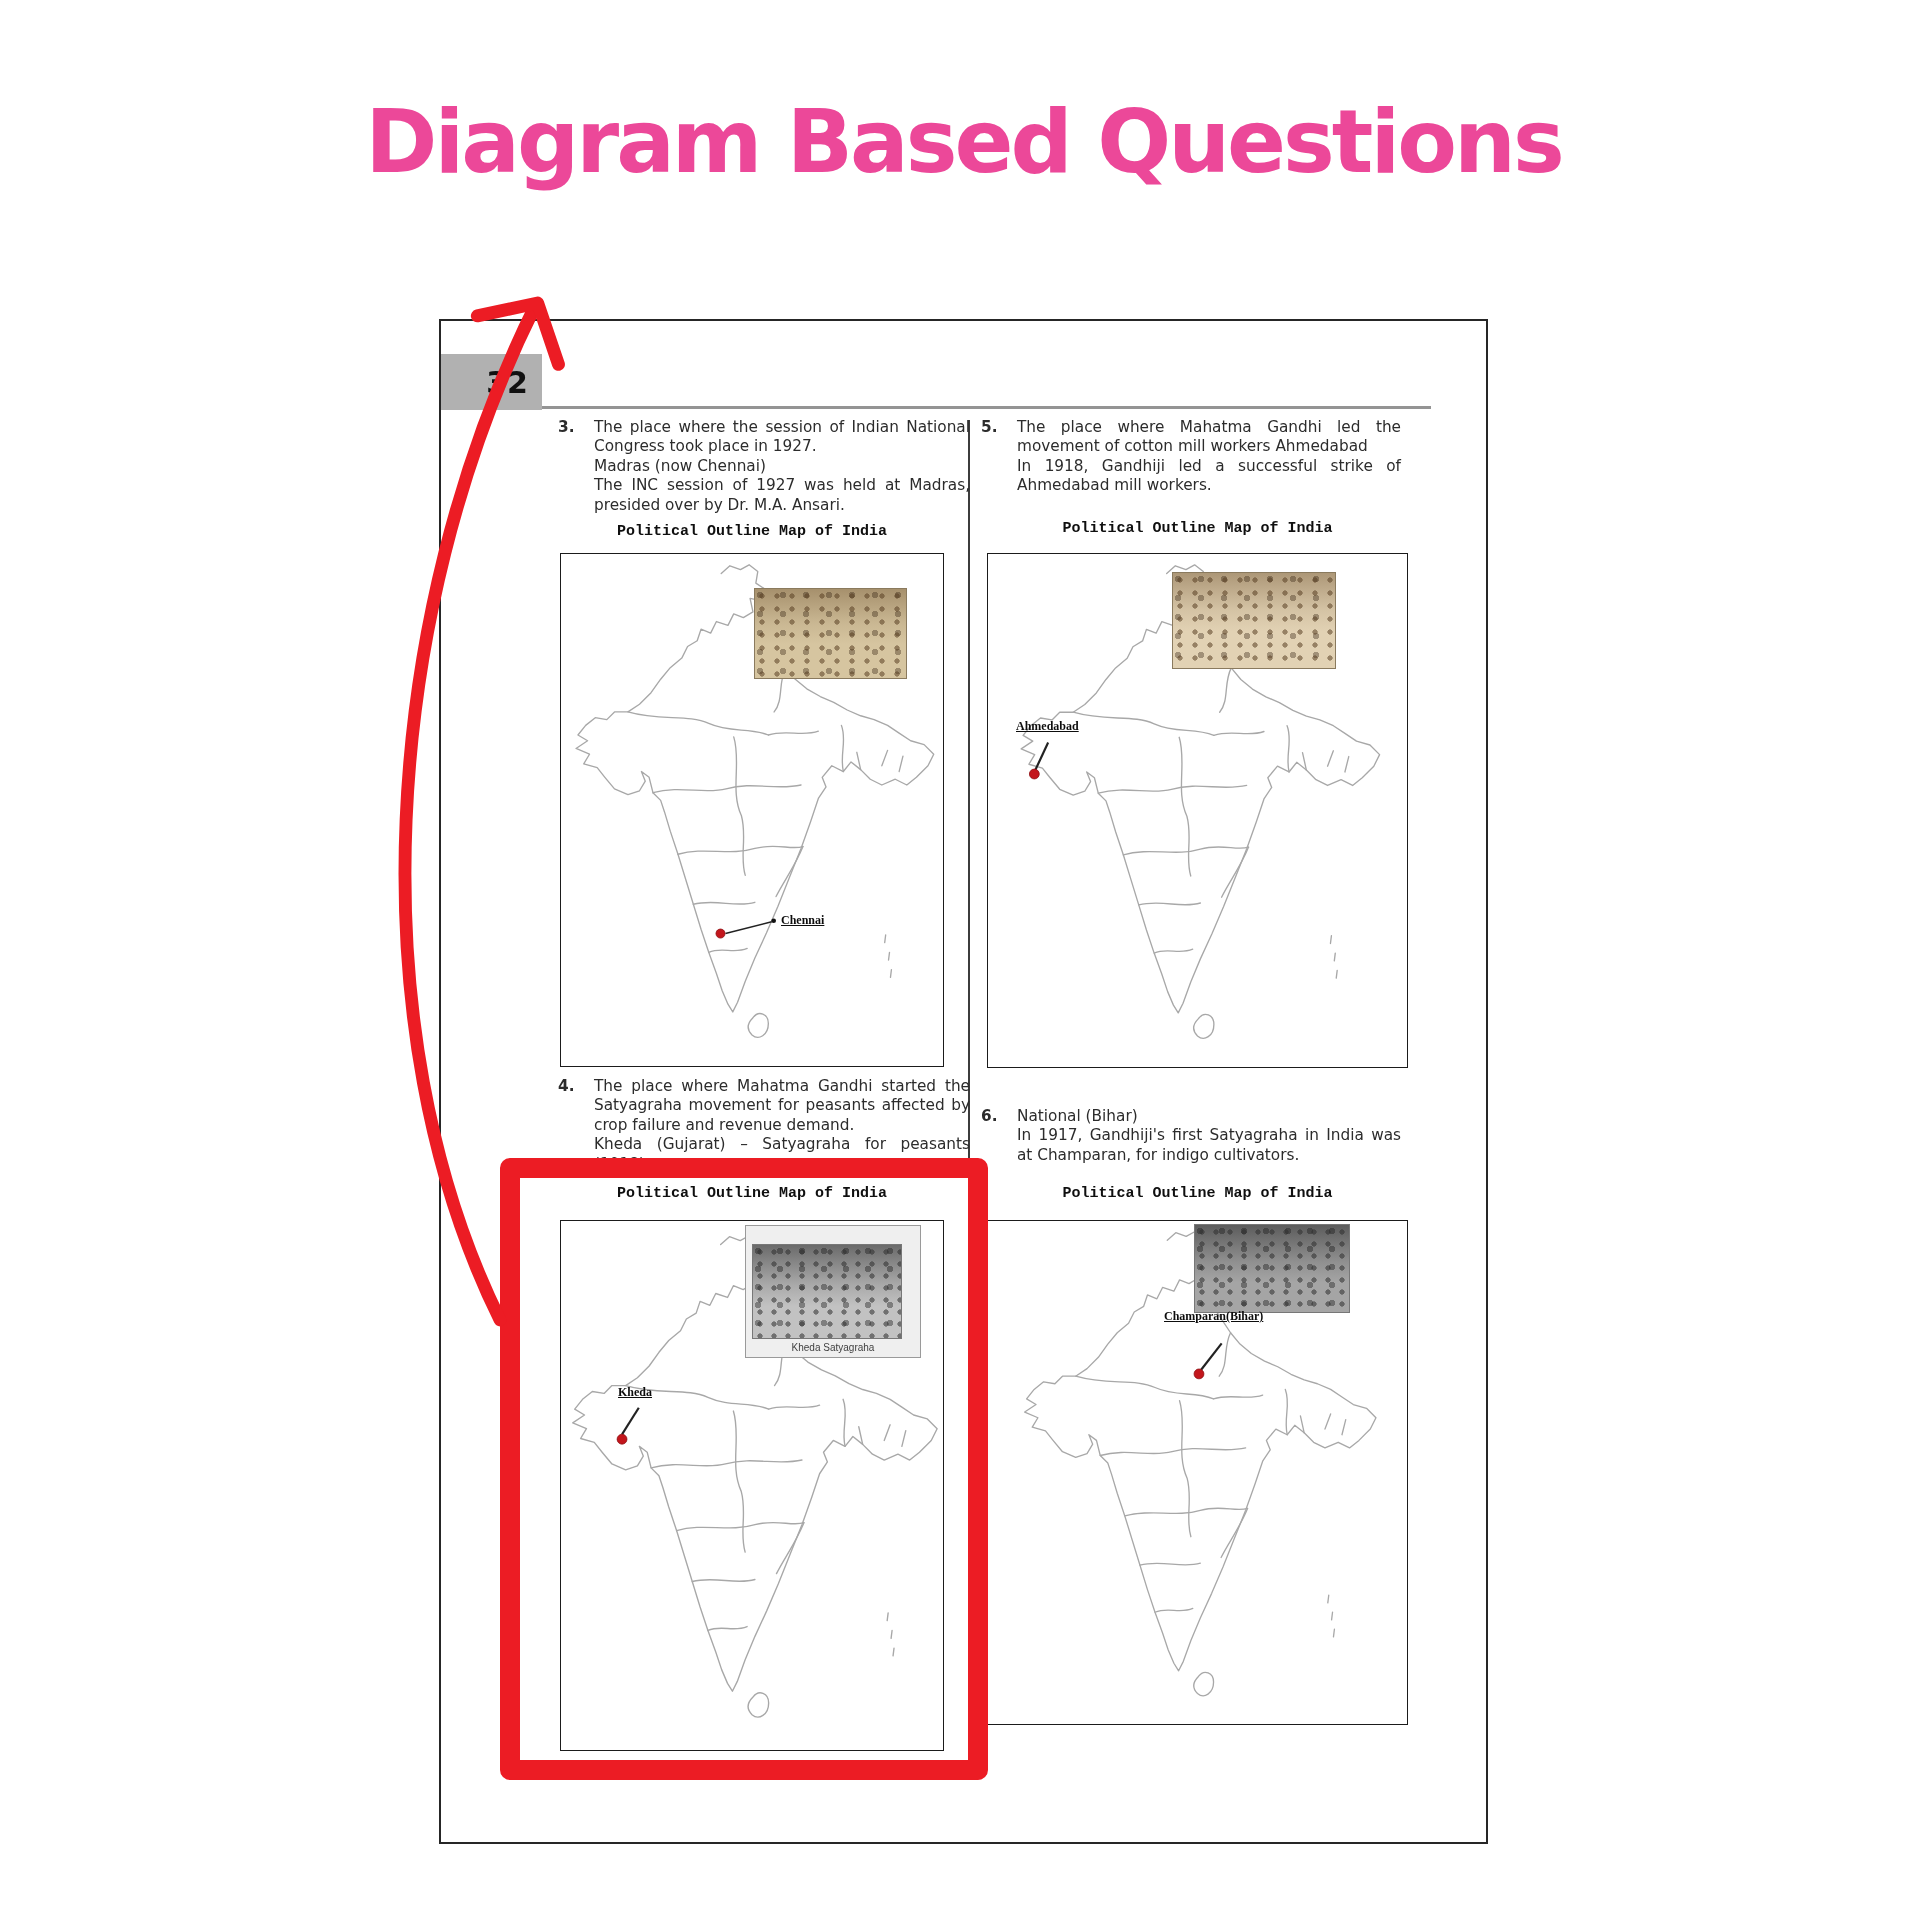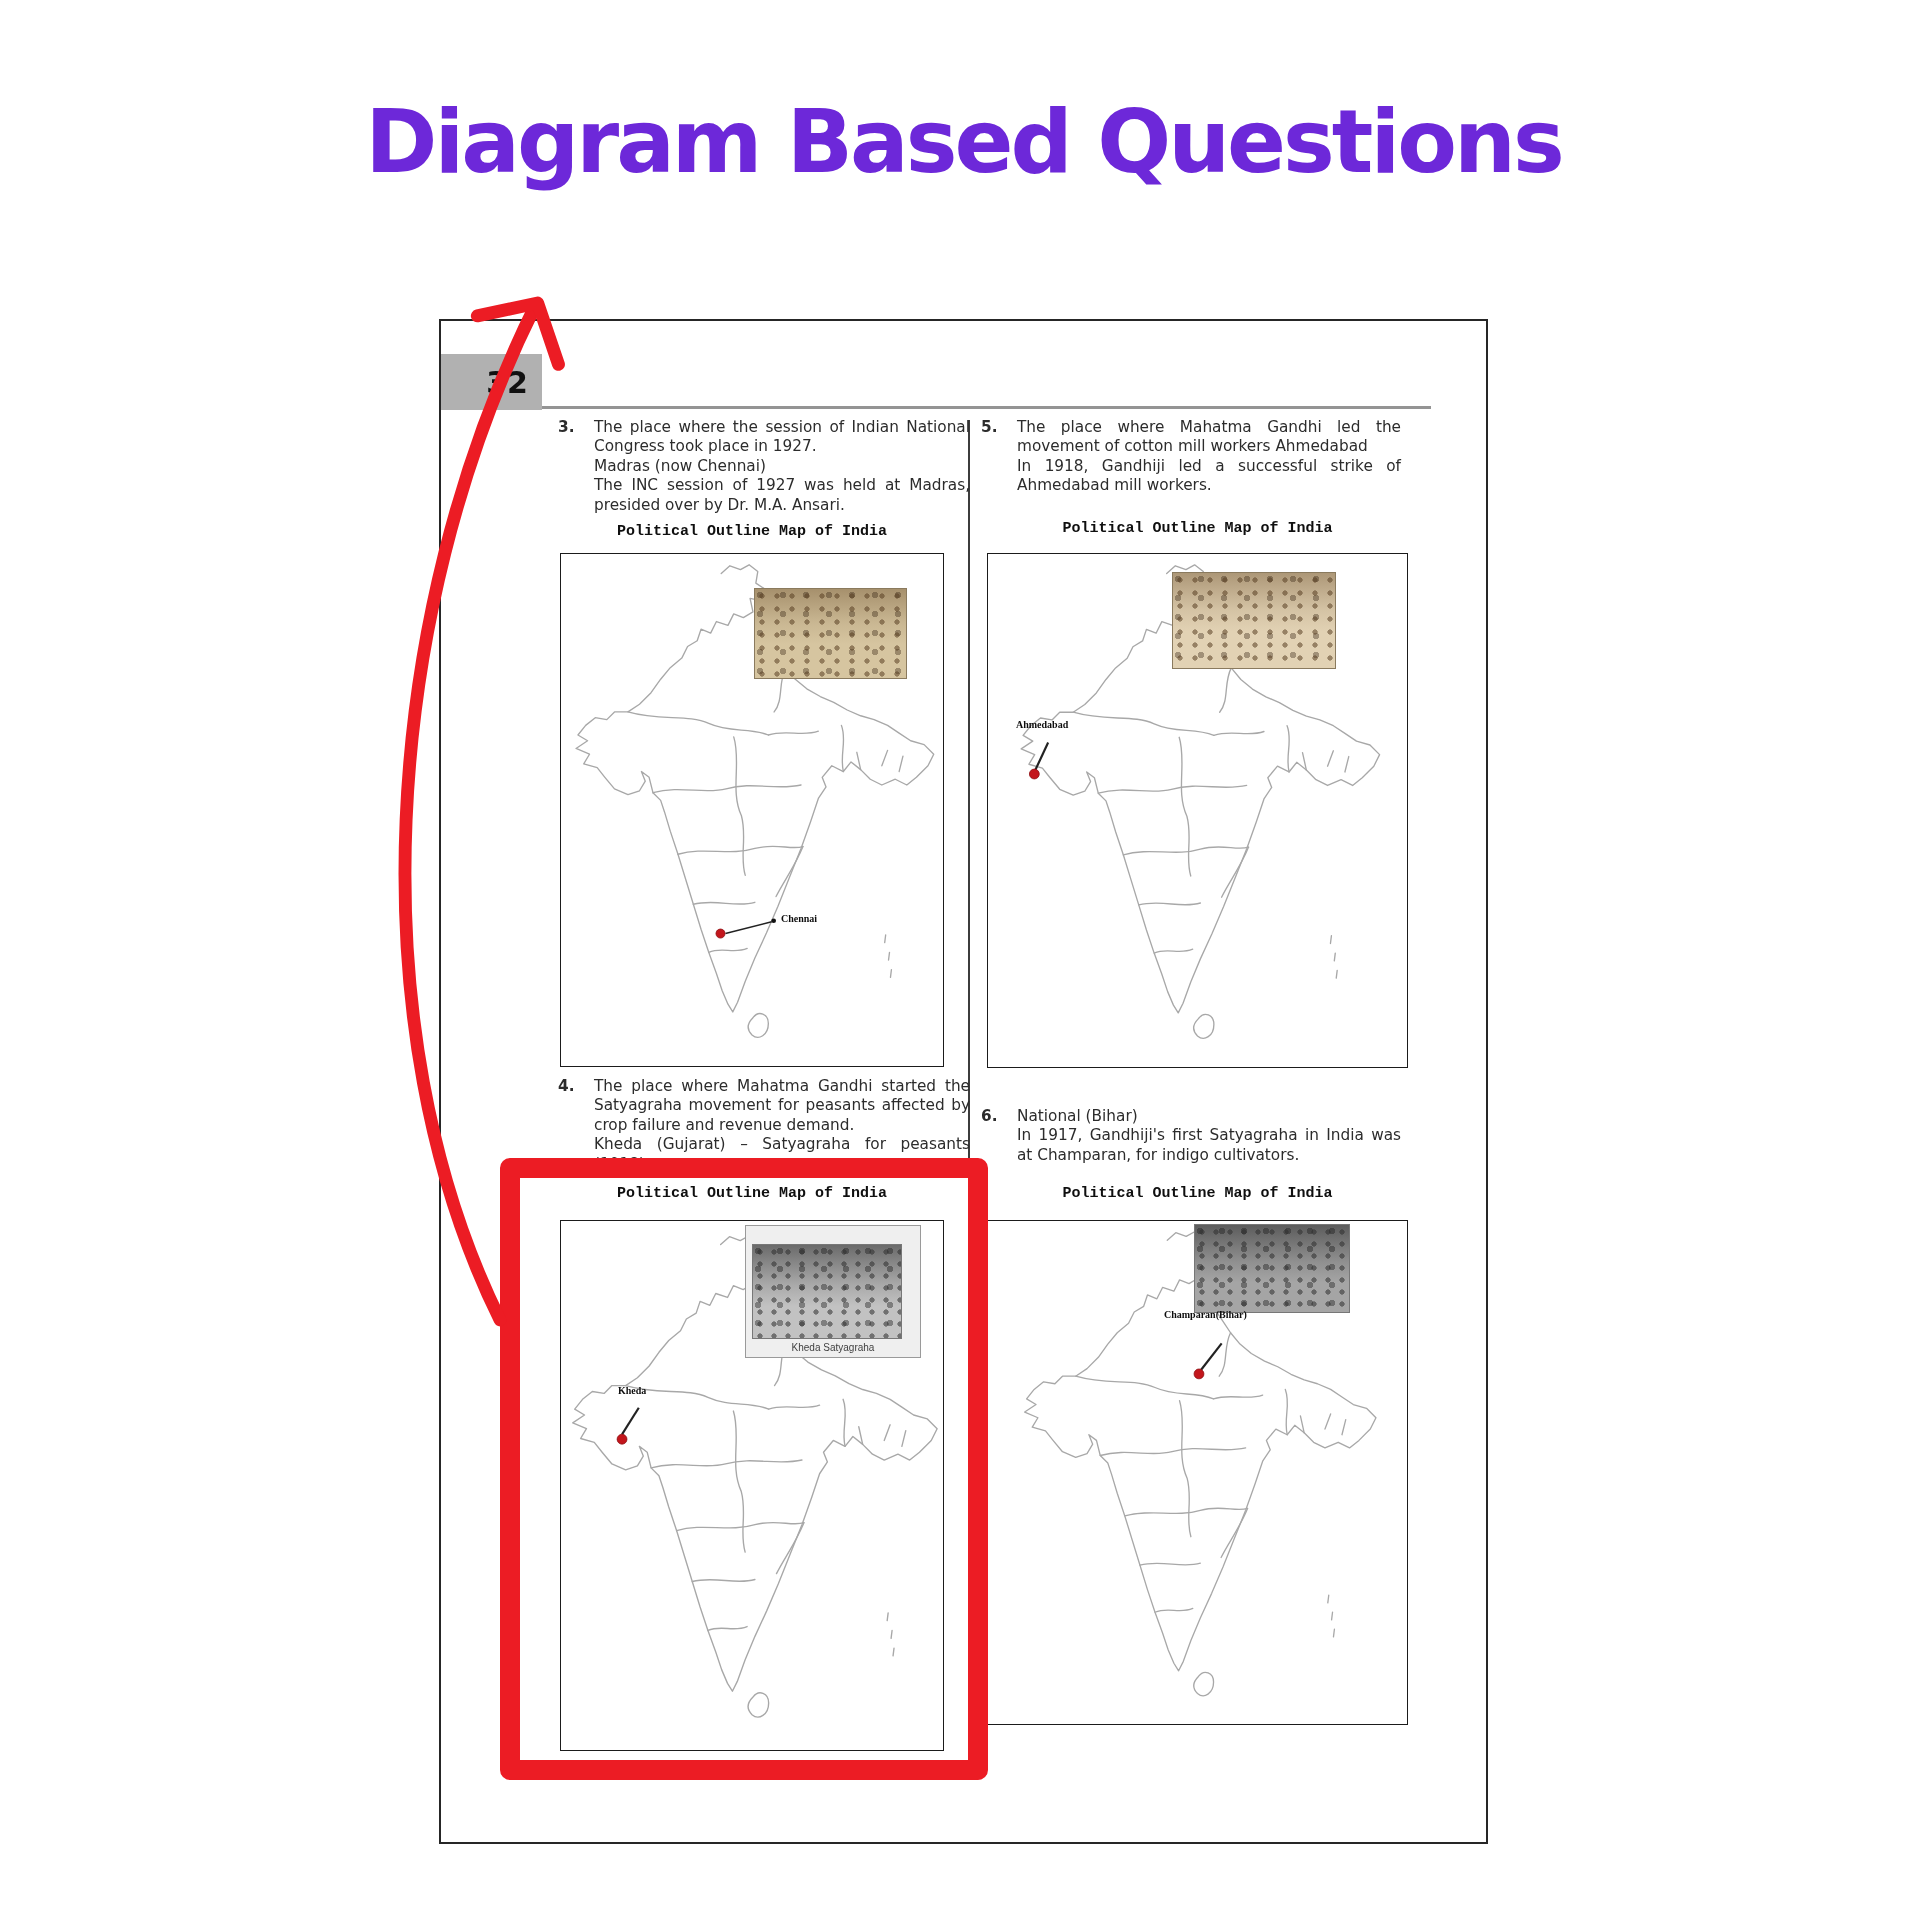--- a/index.html
+++ b/index.html
@@ -1,20 +1,20 @@
 <!DOCTYPE html>
 <html><head>
 <meta charset="utf-8">
 <style>
   html,body{margin:0;padding:0;background:#ffffff;}
   .canvas{position:relative;width:1927px;height:1927px;background:#ffffff;overflow:hidden;
           font-family:"DejaVu Sans","Liberation Sans",sans-serif;}
 
   .main-title{position:absolute;left:0;top:95px;width:100%;margin:0;text-align:center;
-              font-size:87px;font-weight:bold;letter-spacing:-3px;color:#6d28d9;line-height:1.1;}
+              font-size:87px;font-weight:bold;letter-spacing:-3px;color:#ec4899;line-height:1.1;}
 
   
   .sheet{position:absolute;left:439px;top:319px;width:1049px;height:1525px;background:#fff;
          border:2px solid #262626;box-sizing:border-box;}
   .pagenum-box{position:absolute;left:0;top:33px;width:101px;height:56px;background:#b1b1b1;
                display:flex;align-items:center;justify-content:flex-end;padding-right:14px;
                box-sizing:border-box;font-size:30px;font-weight:bold;color:#111;}
   .top-rule{position:absolute;left:101px;top:85px;width:889px;height:3px;background:#949494;}
   .col-divider{position:absolute;left:527px;top:99px;width:2px;height:1309px;background:#3c3c3c;}
 
@@ -39,21 +39,21 @@
   .map-box{position:absolute;border:1.6px solid #1b1b1b;background:#fff;box-sizing:border-box;}
   .mb1{left:119px;top:232px;width:384px;height:514px;}
   .mb2{left:546px;top:232px;width:421px;height:515px;}
   .mb3{left:119px;top:899px;width:384px;height:531px;}
   .mb4{left:546px;top:899px;width:421px;height:505px;}
 
   .india-art{position:absolute;left:0;top:6px;width:100%;height:calc(100% - 12px);}
   .marker-art{position:absolute;left:0;top:0;width:100%;height:100%;}
 
   .marker-label{position:absolute;font-family:"Liberation Serif","DejaVu Serif",serif;font-weight:bold;
-                font-size:10px;color:#0d0d0d;white-space:nowrap;}
+                font-size:12px;color:#0d0d0d;white-space:nowrap;text-decoration:underline;}
   .l1{left:220px;top:359px;}
   .l2{left:28px;top:165px;}
   .l3{left:57px;top:164px;}
   .l4{left:176px;top:88px;}
 
   
   .photo{position:absolute;border:1px solid #8a7a5e;box-sizing:border-box;}
   .sepia{background-color:#d6c5a0;background-image:
       radial-gradient(circle 2.6px at 7px 7px, rgba(88,62,34,.55) 97%, transparent),
       radial-gradient(circle 3.5px at 5px 6px, rgba(56,38,20,.38) 97%, transparent),

